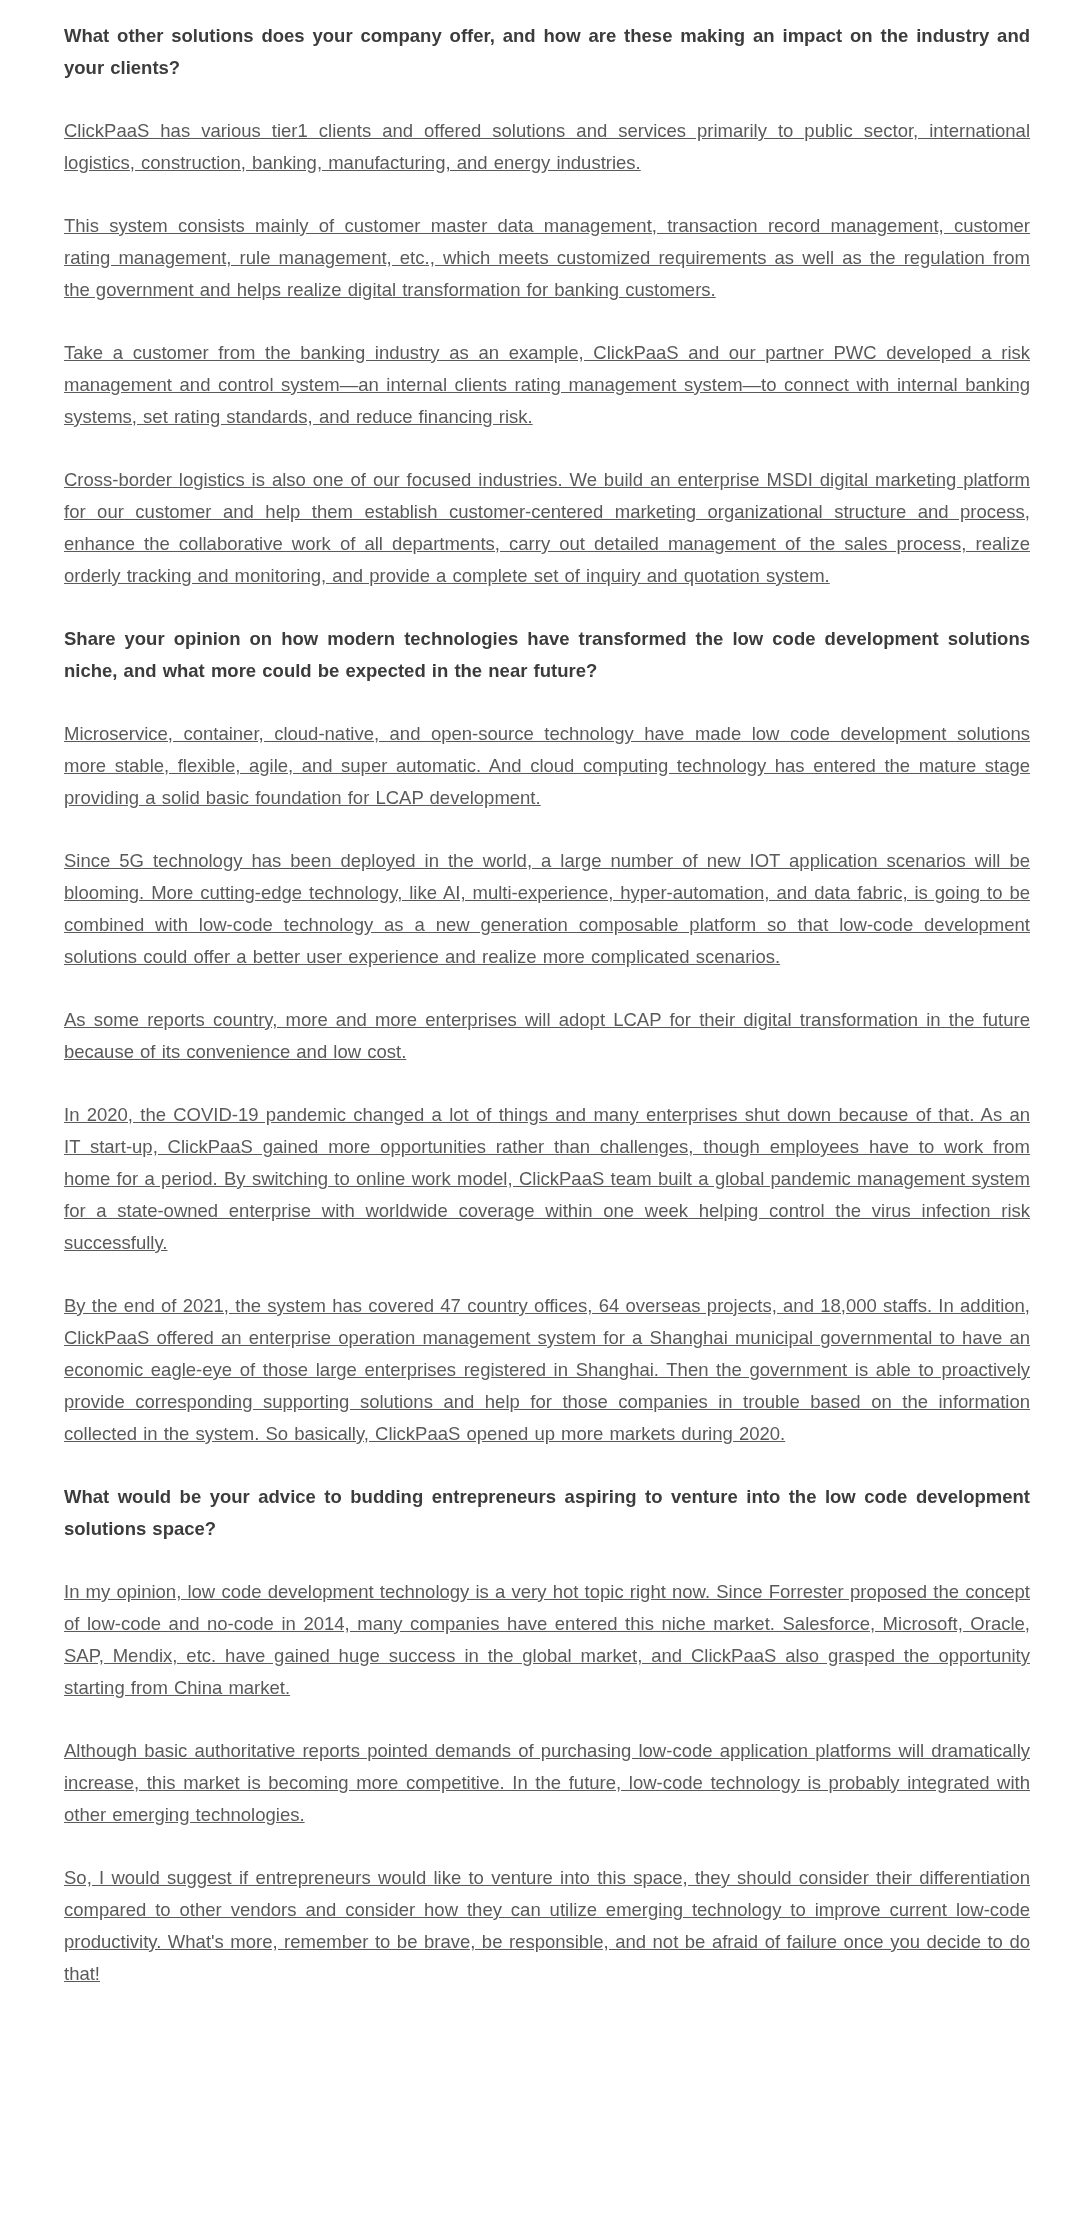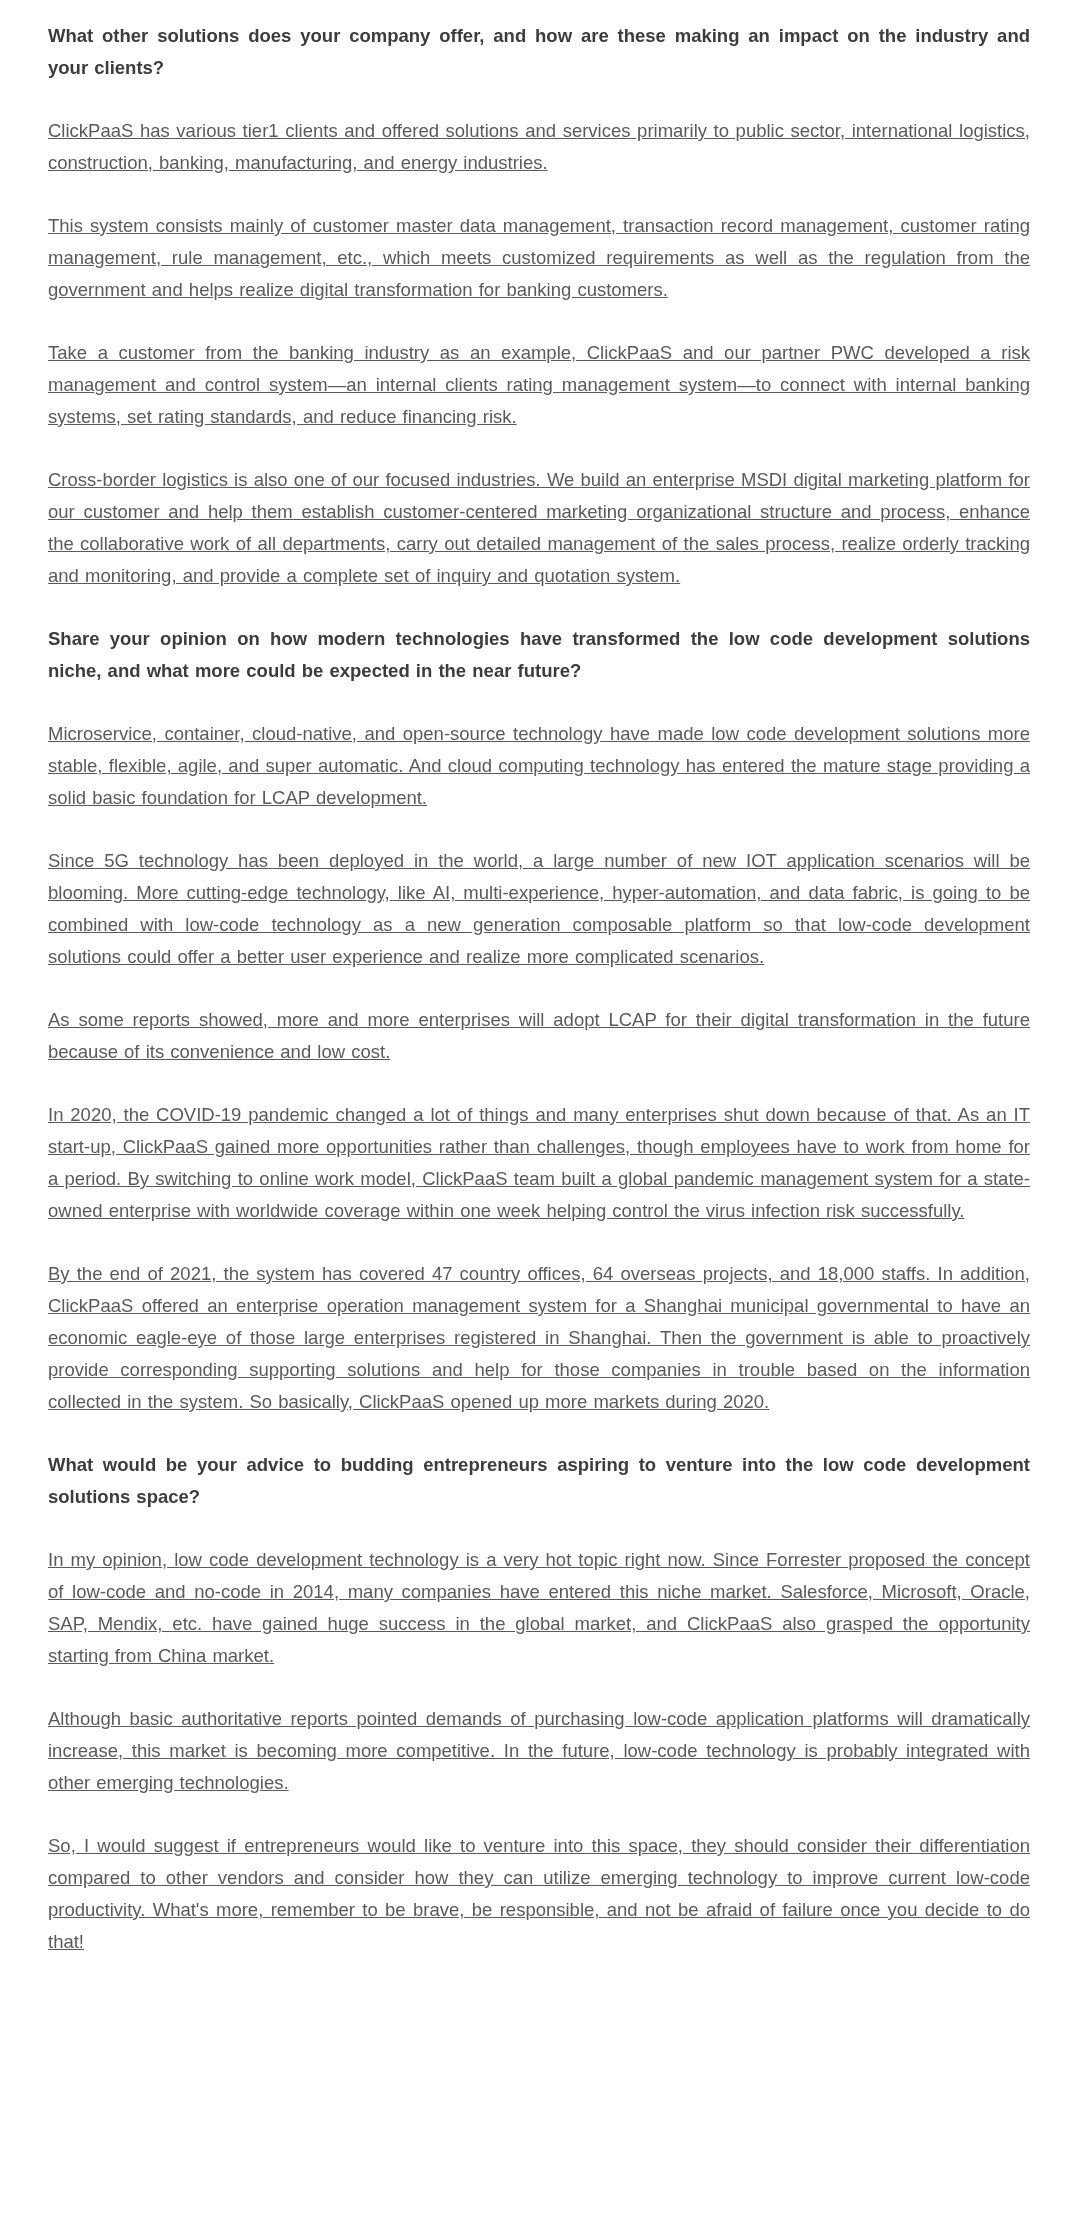--- a/index.html
+++ b/index.html
@@ -9,21 +9,21 @@
   }
   body {
     width: 1080px;
     min-height: 2219px;
     font-family: "Liberation Sans", "DejaVu Sans", sans-serif;
     -webkit-font-smoothing: antialiased;
   }
   .doc {
     box-sizing: border-box;
     width: 1080px;
-    padding: 20px 50px 10px 48px;
+    padding: 20px 50px 10px 64px;
   }
   .question {
     font-size: 18.5px;
     font-weight: 700;
     color: #3c3c3c;
     line-height: 32px;
     margin: 0 0 31px 0;
     text-align: justify;
     word-spacing: 1px;
   }
@@ -46,21 +46,21 @@
 
   <h2 class="question">What other solutions does your company offer, and how are these making an impact on the industry and your clients?</h2>
   <p class="answer">ClickPaaS has various tier1 clients and offered solutions and services primarily to public sector, international logistics, construction, banking, manufacturing, and energy industries.</p>
   <p class="answer">This system consists mainly of customer master data management, transaction record management, customer rating management, rule management, etc., which meets customized requirements as well as the regulation from the government and helps realize digital transformation for banking customers.</p>
   <p class="answer">Take a customer from the banking industry as an example, ClickPaaS and our partner PWC developed a risk management and control system—an internal clients rating management system—to connect with internal banking systems, set rating standards, and reduce financing risk.</p>
   <p class="answer">Cross-border logistics is also one of our focused industries. We build an enterprise MSDI digital marketing platform for our customer and help them establish customer-centered marketing organizational structure and process, enhance the collaborative work of all departments, carry out detailed management of the sales process, realize orderly tracking and monitoring, and provide a complete set of inquiry and quotation system.</p>
 
   <h2 class="question">Share your opinion on how modern technologies have transformed the low code development solutions niche, and what more could be expected in the near future?</h2>
   <p class="answer">Microservice, container, cloud-native, and open-source technology have made low code development solutions more stable, flexible, agile, and super automatic. And cloud computing technology has entered the mature stage providing a solid basic foundation for LCAP development.</p>
   <p class="answer">Since 5G technology has been deployed in the world, a large number of new IOT application scenarios will be blooming. More cutting-edge technology, like AI, multi-experience, hyper-automation, and data fabric, is going to be combined with low-code technology as a new generation composable platform so that low-code development solutions could offer a better user experience and realize more complicated scenarios.</p>
-  <p class="answer">As some reports showed, more and more enterprises will adopt LCAP for their digital transformation in the future because of its convenience and low cost.</p>
+  <p class="answer">As some reports country, more and more enterprises will adopt LCAP for their digital transformation in the future because of its convenience and low cost.</p>
 
   <p class="answer">In 2020, the COVID-19 pandemic changed a lot of things and many enterprises shut down because of that. As an IT start-up, ClickPaaS gained more opportunities rather than challenges, though employees have to work from home for a period. By switching to online work model, ClickPaaS team built a global pandemic management system for a state-owned enterprise with worldwide coverage within one week helping control the virus infection risk successfully.</p>
   <p class="answer">By the end of 2021, the system has covered 47 country offices, 64 overseas projects, and 18,000 staffs. In addition, ClickPaaS offered an enterprise operation management system for a Shanghai municipal governmental to have an economic eagle-eye of those large enterprises registered in Shanghai. Then the government is able to proactively provide corresponding supporting solutions and help for those companies in trouble based on the information collected in the system. So basically, ClickPaaS opened up more markets during 2020.</p>
 
   <h2 class="question">What would be your advice to budding entrepreneurs aspiring to venture into the low code development solutions space?</h2>
   <p class="answer">In my opinion, low code development technology is a very hot topic right now. Since Forrester proposed the concept of low-code and no-code in 2014, many companies have entered this niche market. Salesforce, Microsoft, Oracle, SAP, Mendix, etc. have gained huge success in the global market, and ClickPaaS also grasped the opportunity starting from China market.</p>
   <p class="answer">Although basic authoritative reports pointed demands of purchasing low-code application platforms will dramatically increase, this market is becoming more competitive. In the future, low-code technology is probably integrated with other emerging technologies.</p>
   <p class="answer">So, I would suggest if entrepreneurs would like to venture into this space, they should consider their differentiation compared to other vendors and consider how they can utilize emerging technology to improve current low-code productivity. What's more, remember to be brave, be responsible, and not be afraid of failure once you decide to do that!</p>
 
 </main>

